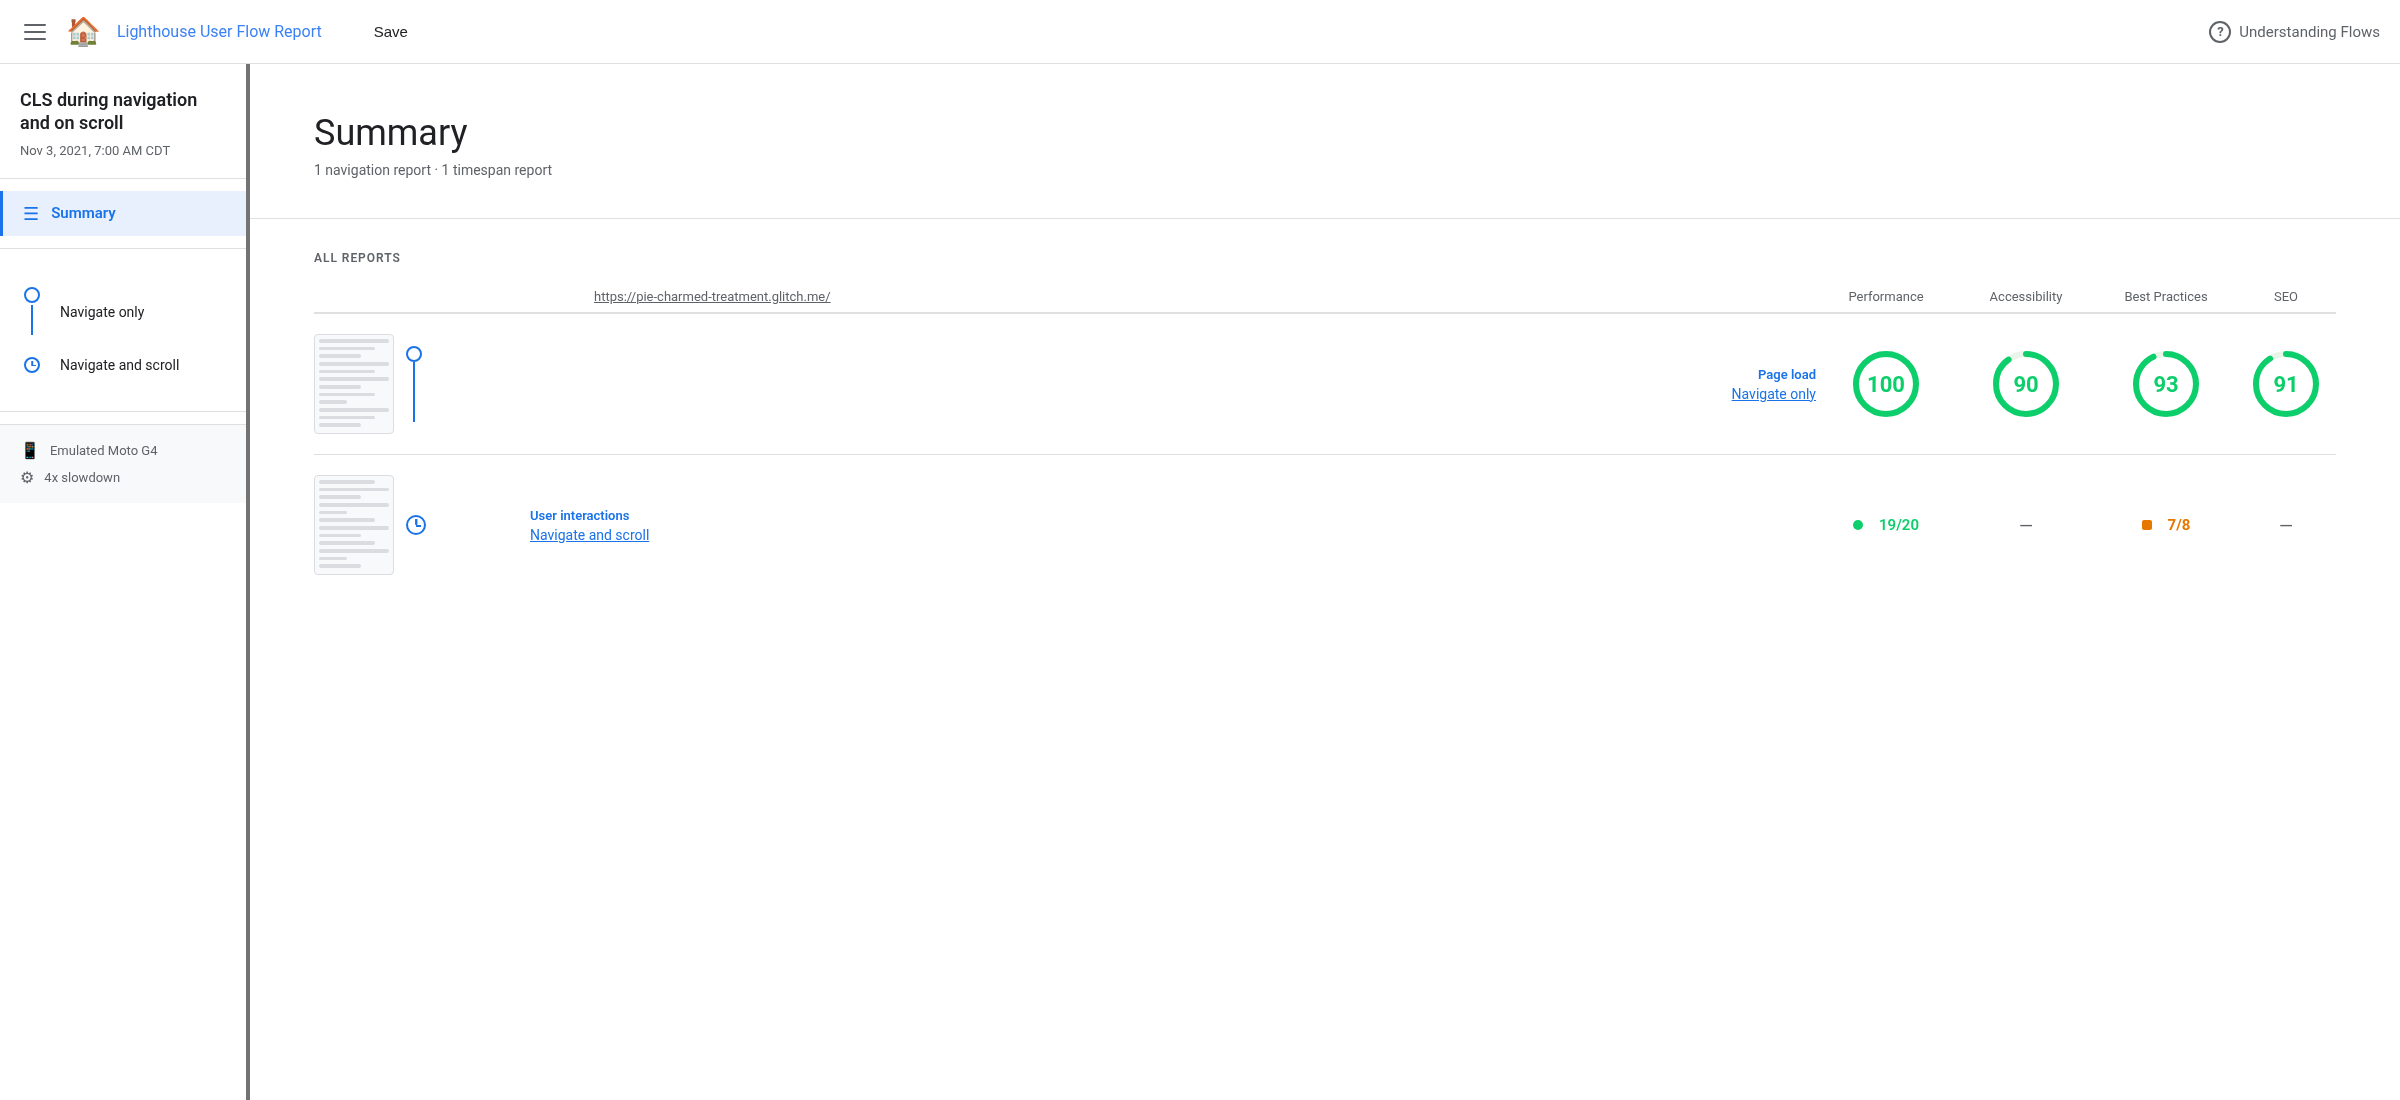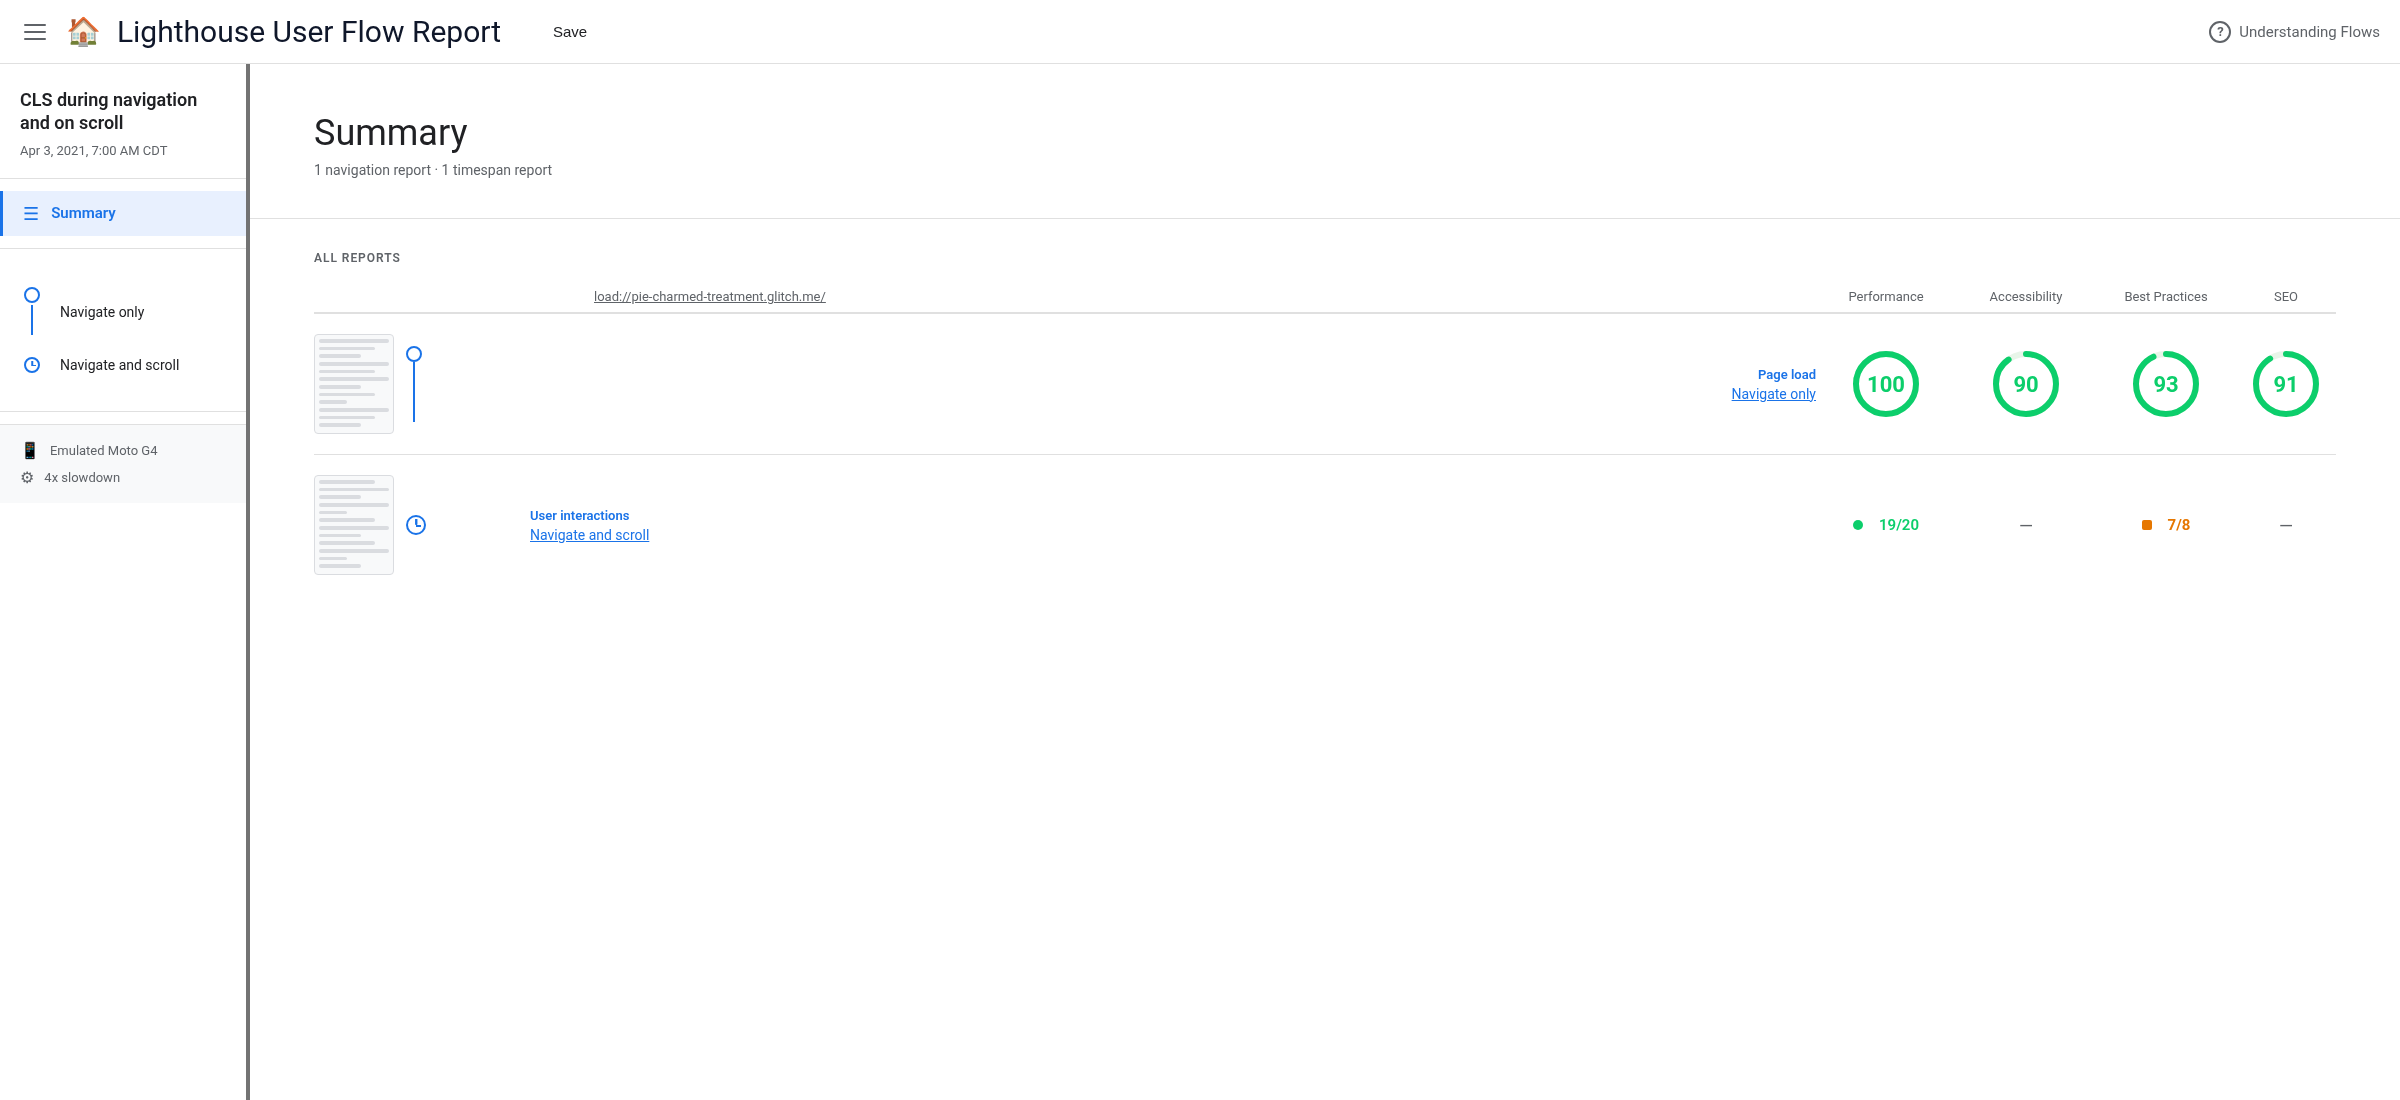--- a/index.html
+++ b/index.html
@@ -8,21 +8,21 @@
     
     .header {
       display: flex; align-items: center; padding: 0 20px; height: 64px;
       border-bottom: 1px solid #e0e0e0; background: #fff; flex-shrink: 0;
       position: relative; z-index: 10;
     }
     .header-left { display: flex; align-items: center; gap: 16px; }
     .hamburger-icon { display: flex; flex-direction: column; gap: 5px; cursor: pointer; padding: 4px; }
     .hamburger-icon span { display: block; width: 22px; height: 2px; background: #5f6368; border-radius: 1px; }
     .logo-icon { font-size: 28px; }
-    .header-title { font-size: 30px; font-weight: 400; color: #0f172a; }
+    .header-title { font-size: 16px; font-weight: 400; color: #3b82f6; }
     .save-btn { margin-left: 24px; font-size: 15px; color: #202124; cursor: pointer; background: none; border: none; padding: 8px 12px; border-radius: 4px; }
     .header-right { margin-left: auto; display: flex; align-items: center; gap: 8px; color: #5f6368; font-size: 15px; cursor: pointer; }
     .help-icon { width: 22px; height: 22px; border-radius: 50%; border: 2px solid #5f6368; display: flex; align-items: center; justify-content: center; font-size: 13px; font-weight: bold; color: #5f6368; }
 
     
     .main-layout { display: flex; flex: 1; overflow: hidden; }
 
     
     .sidebar {
       width: 250px; flex-shrink: 0; border-right: 4px solid #737373;
@@ -115,21 +115,21 @@
     <div class="help-icon">?</div>
     <span>Understanding Flows</span>
   </div>
 </div>
 
 <div class="main-layout">
 
   <div class="sidebar">
     <div class="sidebar-report-title">
       <h2>CLS during navigation and on scroll</h2>
-      <p>Apr 3, 2021, 7:00 AM CDT</p>
+      <p>Nov 3, 2021, 7:00 AM CDT</p>
     </div>
     <div class="sidebar-divider"></div>
 
     <div class="sidebar-summary-item">
       <div class="summary-icon">☰</div>
       <span>Summary</span>
     </div>
 
     <div class="sidebar-divider"></div>
 
@@ -168,21 +168,21 @@
     <div class="summary-section">
       <h1>Summary</h1>
       <p>1 navigation report · 1 timespan report</p>
     </div>
 
     <div class="all-reports-section">
       <div class="all-reports-label">ALL REPORTS</div>
 
       <div class="reports-table-header">
         <div></div>
-        <div class="col-url" style="text-align:left; padding-left:80px;">load://pie-charmed-treatment.glitch.me/</div>
+        <div class="col-url" style="text-align:left; padding-left:80px;">https://pie-charmed-treatment.glitch.me/</div>
         <div class="col-header">Performance</div>
         <div class="col-header">Accessibility</div>
         <div class="col-header">Best Practices</div>
         <div class="col-header">SEO</div>
       </div>
 
       <div style="height:1px;background:#e0e0e0;"></div>
 
       <div class="report-row" style="align-items:center;text-align:right;">
 

